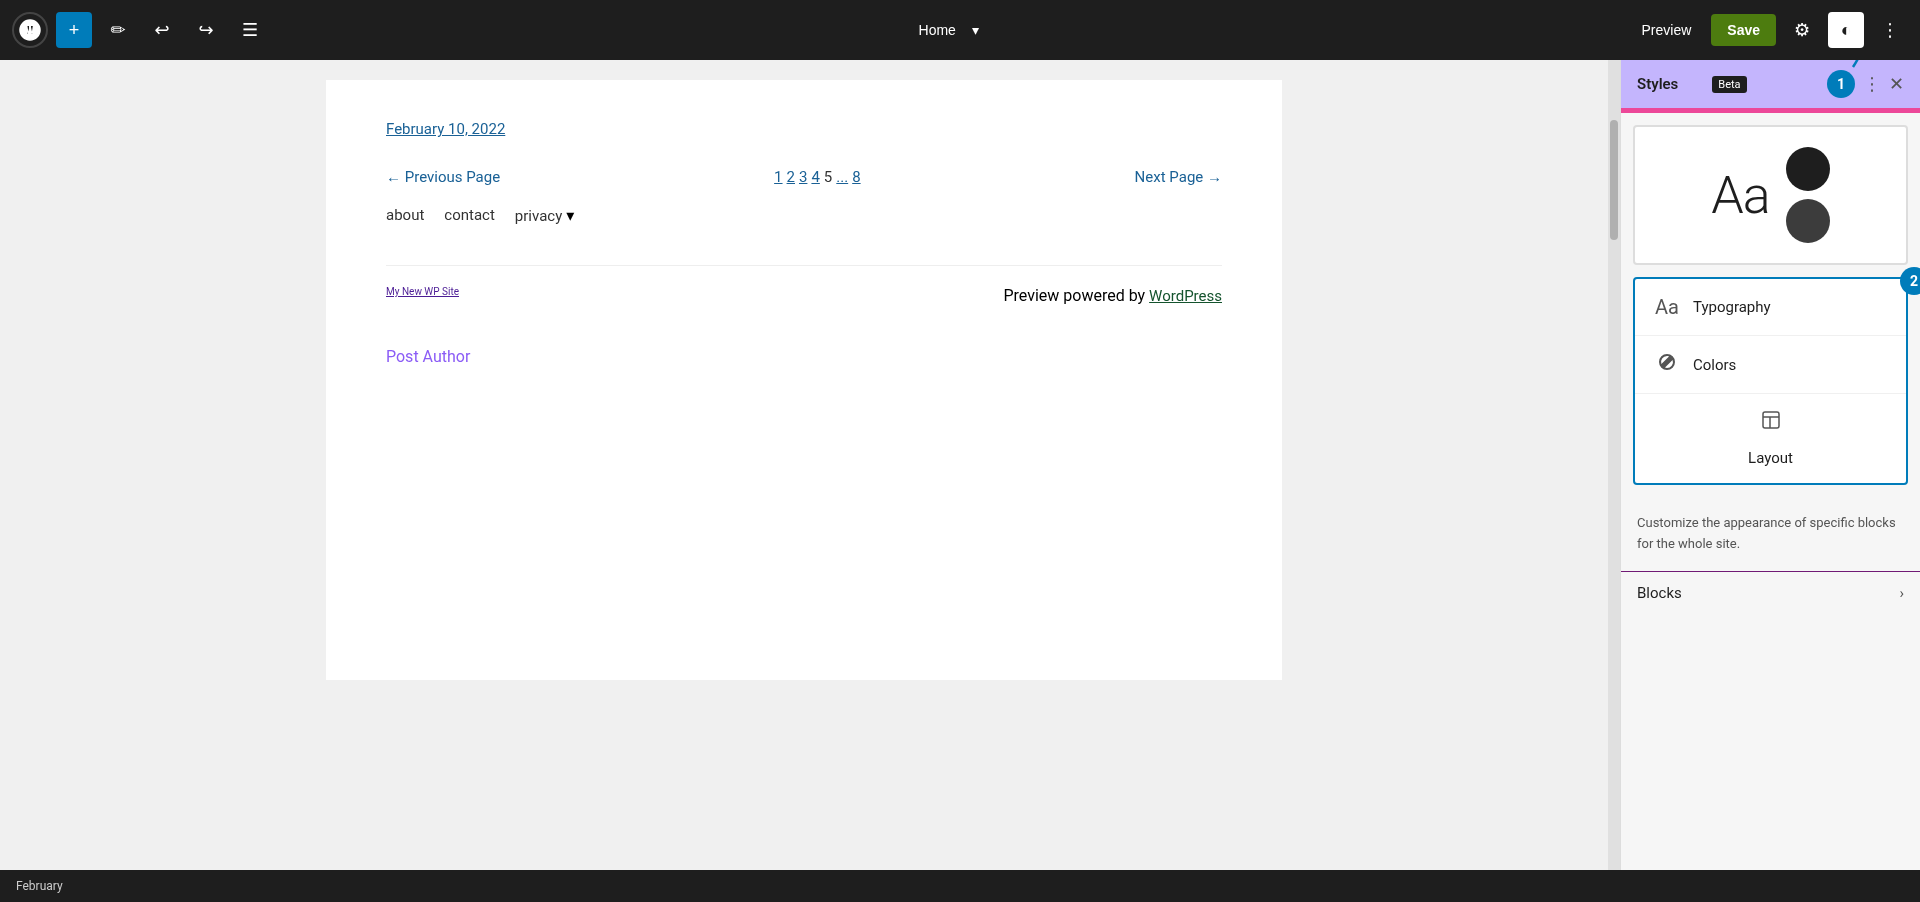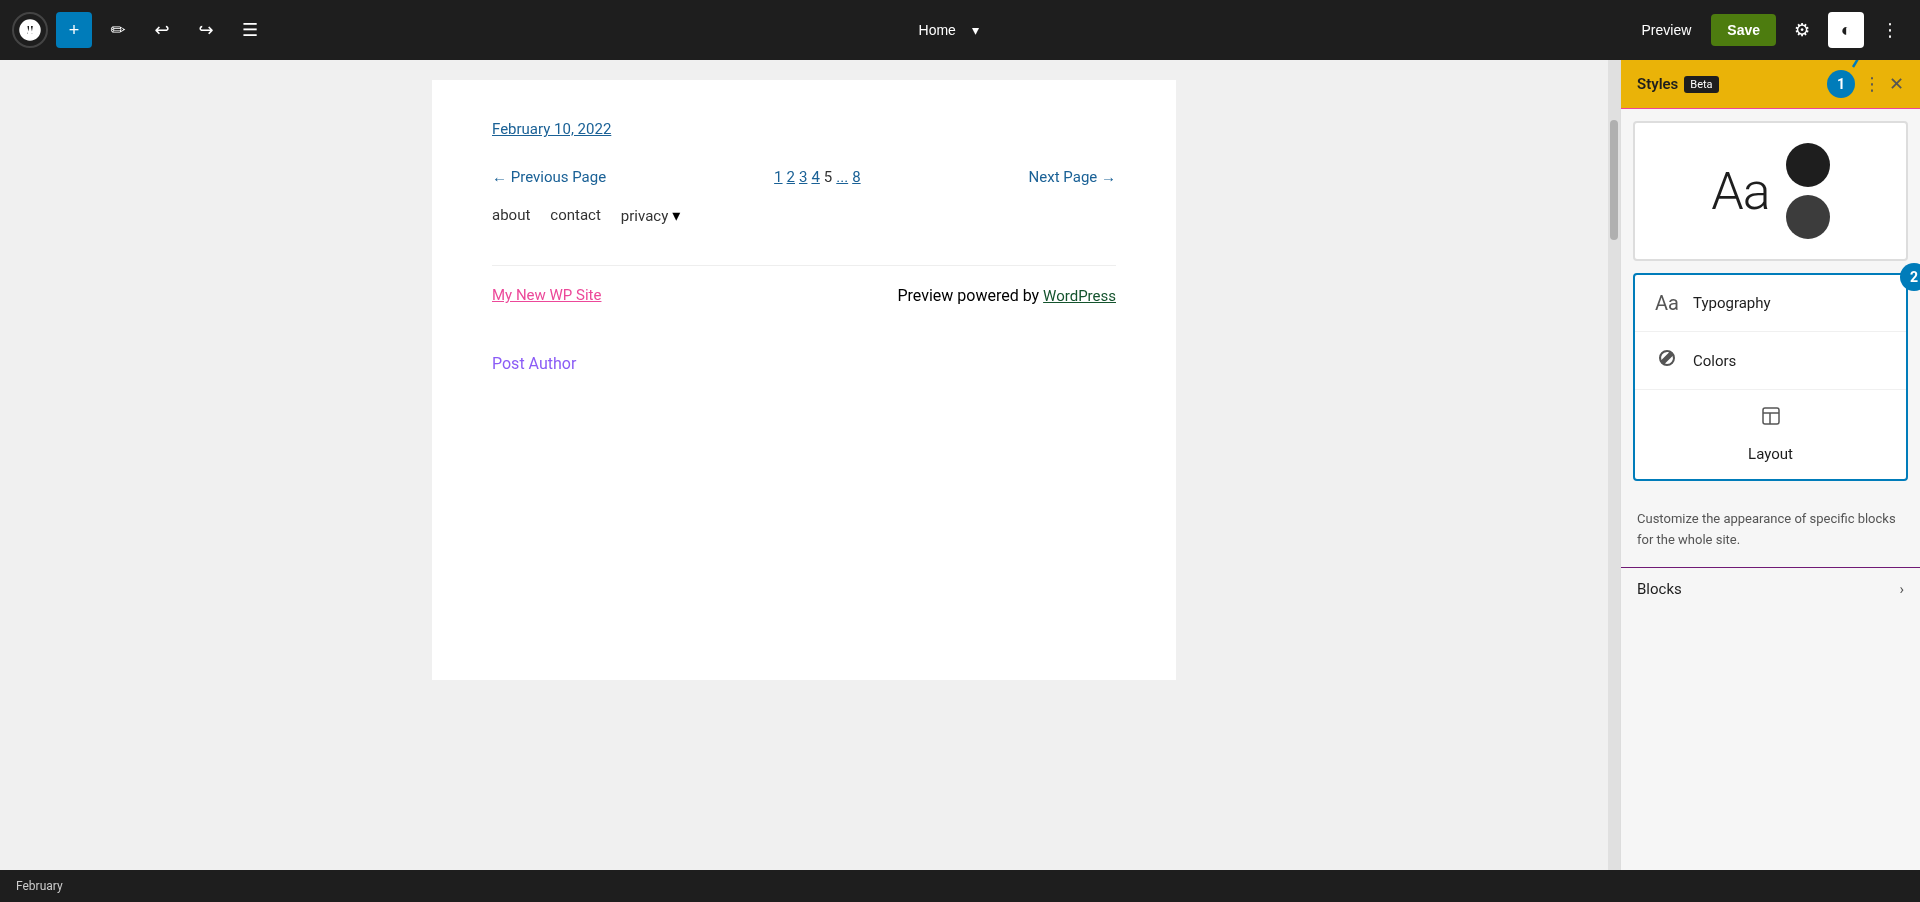--- a/index.html
+++ b/index.html
@@ -105,21 +105,21 @@
       background: #f0f0f0;
       overflow-y: auto;
       display: flex;
       flex-direction: column;
       align-items: center;
       position: relative;
     }
 
     .editor-content {
       background: white;
-      width: 744px;
+      width: 956px;
       min-height: 600px;
       margin: 20px auto;
       padding: 40px 60px;
       position: relative;
     }
 
     .date-link {
       color: #1a6196;
       text-decoration: underline;
       font-size: 15px;
@@ -173,23 +173,23 @@
     }
 
     .site-footer {
       display: flex;
       justify-content: space-between;
       margin-top: 40px;
       padding-top: 20px;
       border-top: 1px solid #eee;
     }
     .site-footer a {
-      color: #ec4899;
+      color: #4c1d95;
       text-decoration: underline;
-      font-size: 15px;
+      font-size: 10px;
     }
 
     .post-author-section {
       margin-top: 30px;
       font-size: 16px;
       color: #8b5cf6;
     }
 
     
     .editor-scrollbar {
@@ -214,22 +214,23 @@
       border-left: 1px solid #ddd;
       display: flex;
       flex-direction: column;
       overflow: hidden;
     }
 
     .panel-header {
       display: flex;
       align-items: center;
       padding: 10px 16px;
-      border-bottom: 1px solid #ec4899;
-      background: #eab308;
+      border-bottom: 5px solid #ec4899;
+      background: #c4b5fd;
+      gap: 28px;
     }
     .panel-title {
       font-size: 15px;
       font-weight: 600;
       color: #1e1e1e;
     }
     .beta-badge {
       background: #1e1e1e;
       color: white;
       font-size: 11px;

